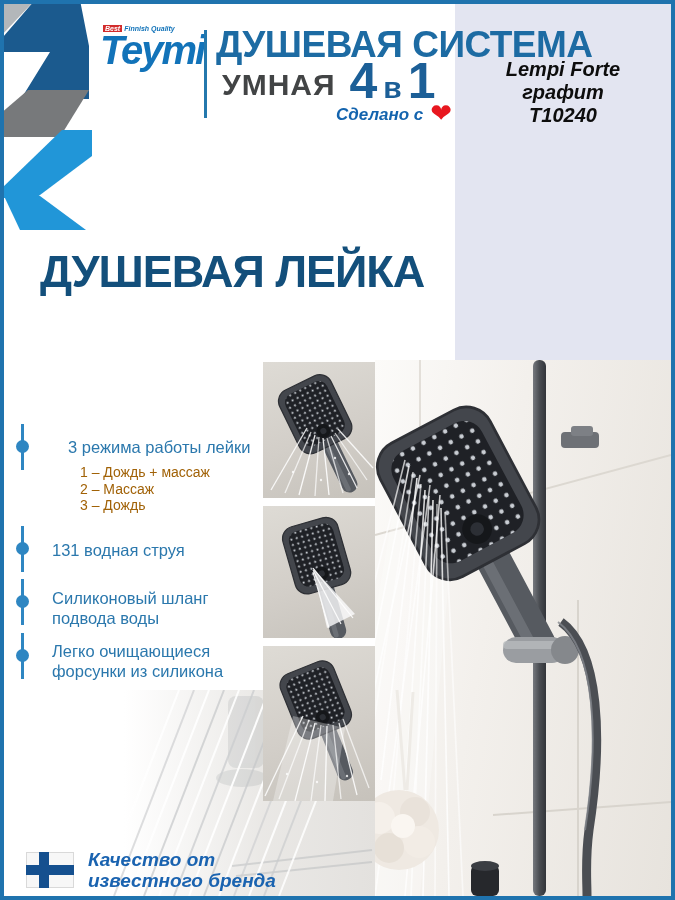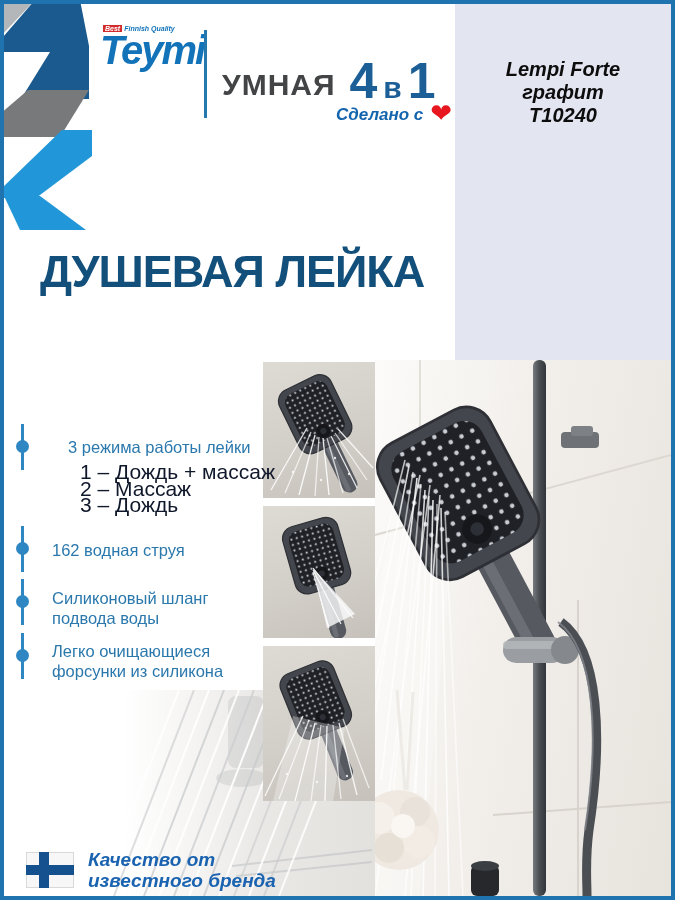--- a/index.html
+++ b/index.html
@@ -35,21 +35,21 @@
         color:#0d0d0d;font-weight:700;font-style:italic;font-size:20px;line-height:23px;letter-spacing:0;}
 
   
   .section-title{position:absolute;left:40px;top:246px;width:540px;
                  font-size:45px;font-weight:800;color:#134f7b;letter-spacing:-1px;z-index:6;white-space:nowrap;}
 
   
   .vline{position:absolute;width:3px;background:#2e86c2;left:21px;z-index:6;}
   .dot{position:absolute;width:13px;height:13px;border-radius:50%;background:#2e86c2;left:16px;z-index:6;}
   .ftext{position:absolute;left:52px;color:#2b78ad;font-size:16.5px;line-height:20px;z-index:6;}
-  .fsub{position:absolute;left:80px;top:464px;color:#0f172a;font-size:21px;line-height:16.5px;z-index:6;}
+  .fsub{position:absolute;left:80px;top:464px;color:#a16207;font-size:14px;line-height:16.5px;z-index:6;}
 
   
   .stack{position:absolute;left:263px;top:362px;width:112px;display:flex;flex-direction:column;gap:8px;z-index:3;}
   .photo{width:112px;background:linear-gradient(160deg,#dedbd5 0%,#d2cec8 55%,#c6c2bb 100%);overflow:hidden;}
 
   
   .scene{position:absolute;left:375px;top:360px;width:296px;height:536px;z-index:1;
          background:linear-gradient(100deg,#fcfbf9 0%,#f3f0ec 40%,#e7e3dd 100%);}
   .strip{position:absolute;left:4px;top:690px;width:371px;height:206px;z-index:1;}
 
@@ -101,20 +101,21 @@
     <polygon points="4,196 40,196 86,230 20,230" fill="#2196d8"></polygon>
   </svg>
 
   <div class="brand-tagline">
     <span class="tag-accent">Best</span>
     <span class="tag-rest">Finnish Quality</span>
   </div>
   <div class="brand-name">Teymi</div>
   <div class="divider"></div>
 
+  <div class="h-title">ДУШЕВАЯ СИСТЕМА</div>
   <div class="h-sub">
     <span class="h-sub-word">УМНАЯ</span>
     <span class="badge">
       <span class="big">4</span>
       <span class="mid">в</span>
       <span class="big">1</span>
     </span>
   </div>
   <div class="made">
     <span class="made-text">Сделано с</span>
@@ -133,21 +134,21 @@
   <div class="dot" style="top:440px;"></div>
   <div class="ftext" style="top:437px;white-space:nowrap;margin-left:16px;">3 режима работы лейки</div>
   <div class="fsub">
     <div>1 – Дождь + массаж</div>
     <div>2 – Массаж</div>
     <div>3 – Дождь</div>
   </div>
 
   <div class="vline" style="top:526px;height:46px;"></div>
   <div class="dot" style="top:542px;"></div>
-  <div class="ftext" style="top:540px;white-space:nowrap;">162 водная струя</div>
+  <div class="ftext" style="top:540px;white-space:nowrap;">131 водная струя</div>
 
   <div class="vline" style="top:579px;height:46px;"></div>
   <div class="dot" style="top:595px;"></div>
   <div class="ftext" style="top:588px;width:165px;">Силиконовый шланг подвода воды</div>
 
   <div class="vline" style="top:633px;height:46px;"></div>
   <div class="dot" style="top:649px;"></div>
   <div class="ftext" style="top:641px;width:185px;">Легко очищающиеся форсунки из силикона</div>
 
   <div class="strip">

